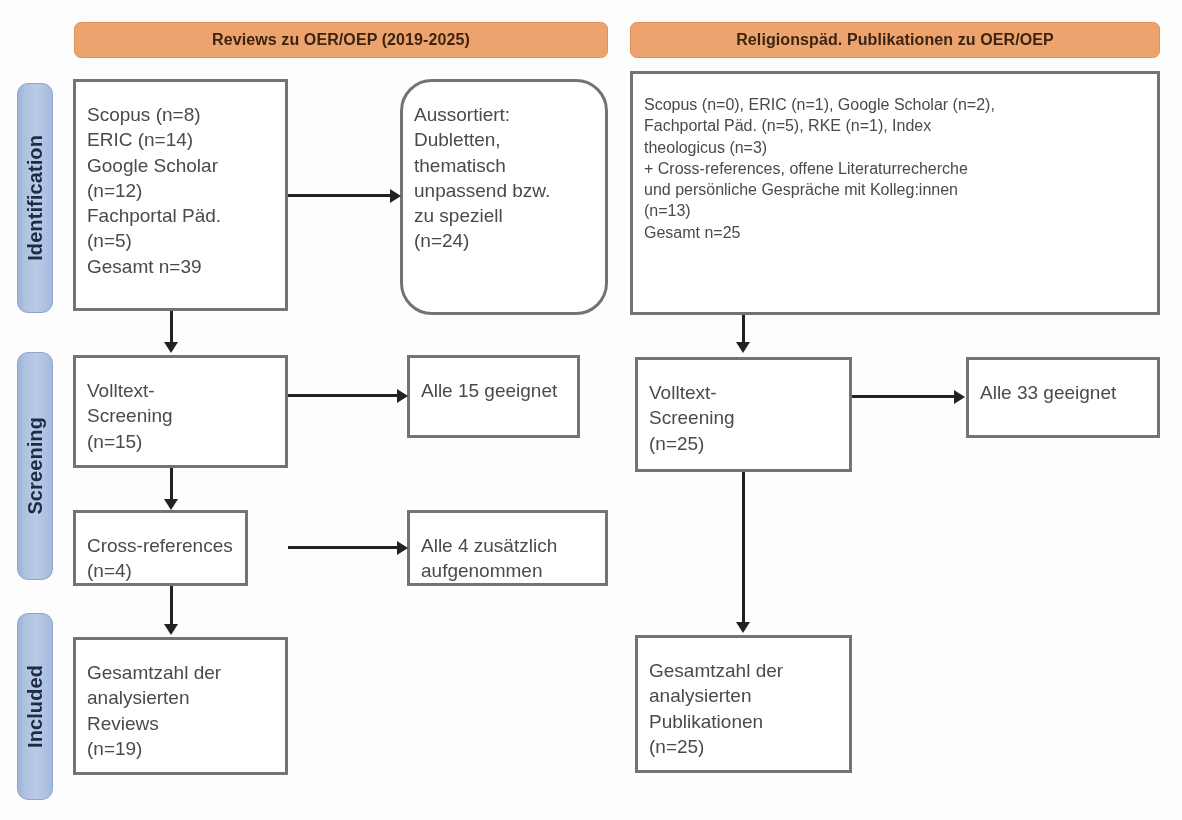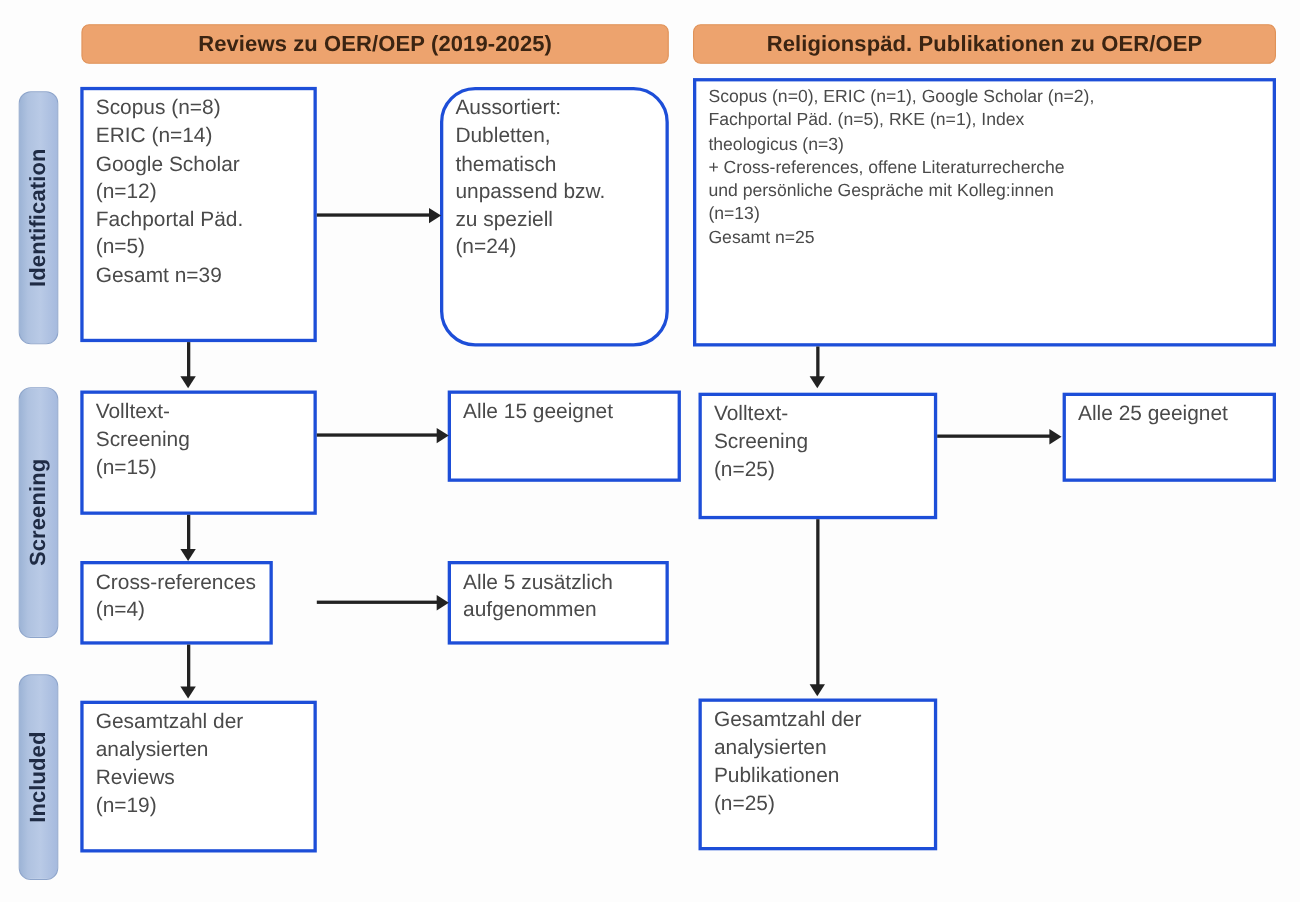--- a/index.html
+++ b/index.html
@@ -44,33 +44,33 @@
     position: absolute;
     height: 36px;
     border-radius: 7px;
     background: #eda36e;
     border: 1px solid #e09258;
     box-sizing: border-box;
     display: flex;
     align-items: center;
     justify-content: center;
     color: #3b2412;
-    font-size: 20px;
+    font-size: 16px;
     font-weight: 700;
     letter-spacing: 0.1px;
     white-space: nowrap;
   }
 
   
   .node {
     position: absolute;
     background: #ffffff;
-    border: 3px solid #1d4ed8;
+    border: 3px solid #737373;
     box-sizing: border-box;
-    padding: 4px 9px 6px 11px;
+    padding: 20px 9px 6px 11px;
     color: #4a4a4a;
     font-size: 19px;
     line-height: 1.33;
     white-space: pre-line;
     overflow: hidden;
   }
   .node.compact { font-size: 16px; line-height: 1.33; }
 
   
   .vline, .hline {
@@ -130,32 +130,32 @@
   <div class="hline" style="left:288px; top:194px; width:104px;"></div>
   <div class="arrow-right" style="left:390px; top:189px;"></div>
 
   <div class="vline" style="left:170px; top:311px; height:33px;"></div>
   <div class="arrow-down" style="left:164px; top:342px;"></div>
 
   <div class="node" style="left:73px; top:355px; width:215px; height:113px;">Volltext-
 Screening
 (n=15)</div>
 
-  <div class="node" style="left:407px; top:355px; width:212px; height:83px;">Alle 15 geeignet</div>
+  <div class="node" style="left:407px; top:355px; width:173px; height:83px;">Alle 15 geeignet</div>
 
   <div class="hline" style="left:288px; top:394px; width:111px;"></div>
   <div class="arrow-right" style="left:397px; top:389px;"></div>
 
   <div class="vline" style="left:170px; top:468px; height:33px;"></div>
   <div class="arrow-down" style="left:164px; top:499px;"></div>
 
   <div class="node" style="left:73px; top:510px; width:175px; height:76px;">Cross-references
 (n=4)</div>
 
-  <div class="node" style="left:407px; top:510px; width:201px; height:76px;">Alle 5 zusätzlich
+  <div class="node" style="left:407px; top:510px; width:201px; height:76px;">Alle 4 zusätzlich
 aufgenommen</div>
 
   <div class="hline" style="left:288px; top:546px; width:111px;"></div>
   <div class="arrow-right" style="left:397px; top:541px;"></div>
 
   <div class="vline" style="left:170px; top:586px; height:40px;"></div>
   <div class="arrow-down" style="left:164px; top:624px;"></div>
 
   <div class="node" style="left:73px; top:637px; width:215px; height:138px;">Gesamtzahl der
 analysierten
@@ -170,21 +170,21 @@
 (n=13)
 Gesamt n=25</div>
 
   <div class="vline" style="left:742px; top:315px; height:29px;"></div>
   <div class="arrow-down" style="left:736px; top:342px;"></div>
 
   <div class="node" style="left:635px; top:357px; width:217px; height:115px;">Volltext-
 Screening
 (n=25)</div>
 
-  <div class="node" style="left:966px; top:357px; width:194px; height:81px;">Alle 25 geeignet</div>
+  <div class="node" style="left:966px; top:357px; width:194px; height:81px;">Alle 33 geeignet</div>
 
   <div class="hline" style="left:852px; top:395px; width:104px;"></div>
   <div class="arrow-right" style="left:954px; top:390px;"></div>
 
   <div class="vline" style="left:742px; top:472px; height:152px;"></div>
   <div class="arrow-down" style="left:736px; top:622px;"></div>
 
   <div class="node" style="left:635px; top:635px; width:217px; height:138px;">Gesamtzahl der
 analysierten
 Publikationen

